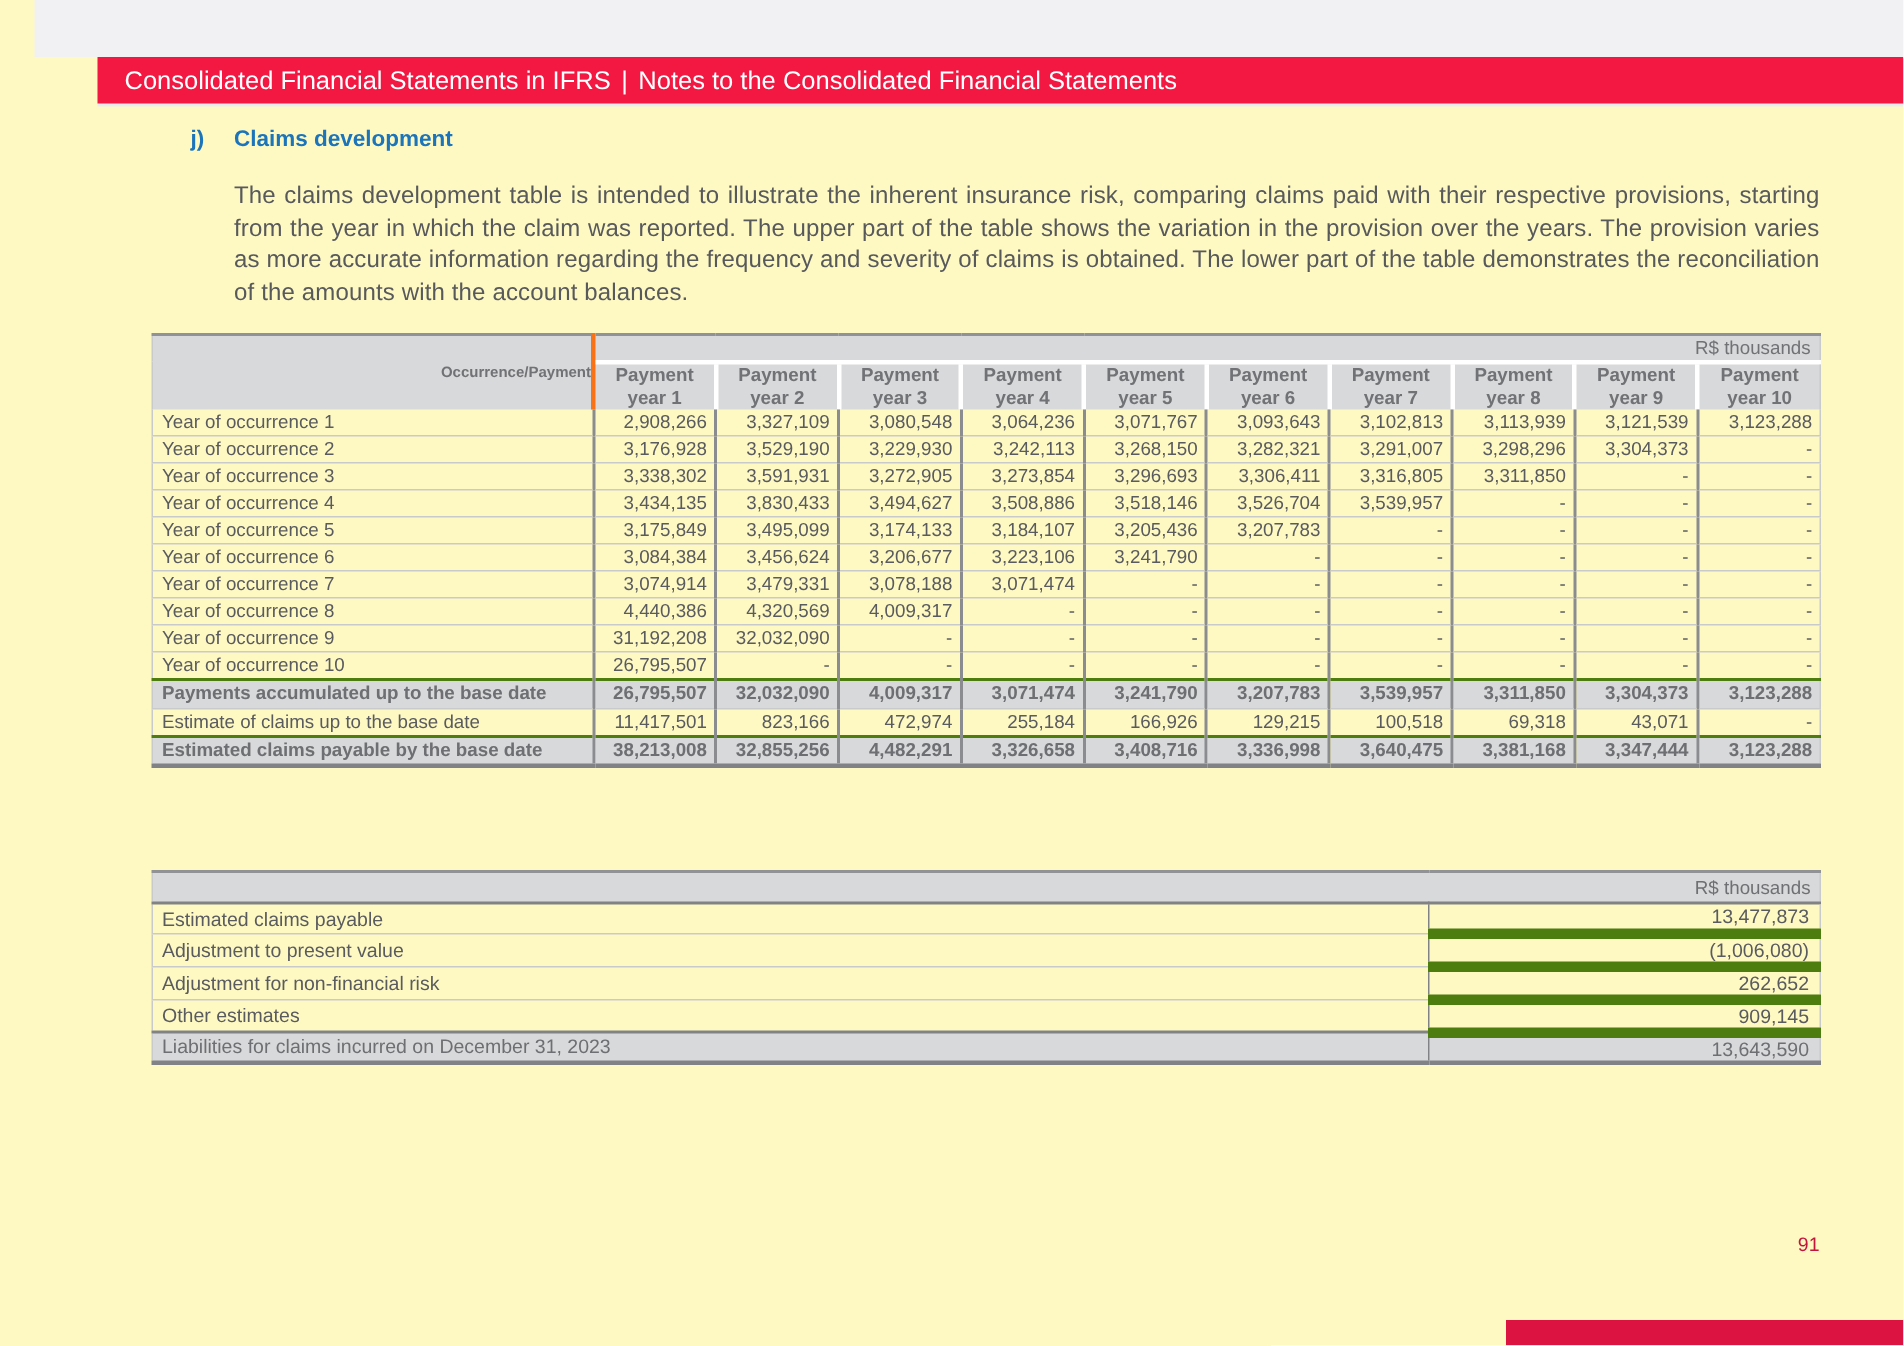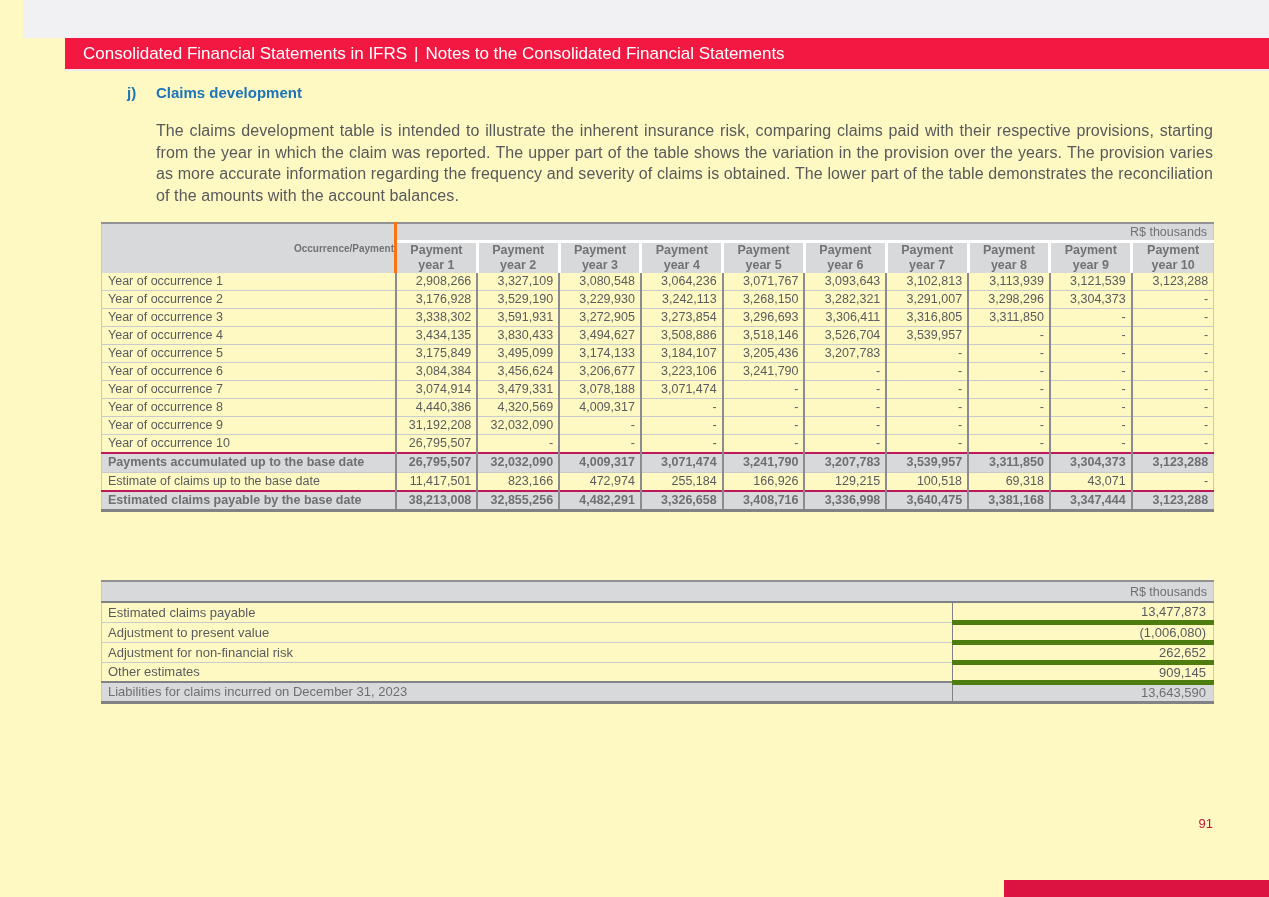--- a/index.html
+++ b/index.html
@@ -33,29 +33,29 @@
   .claims th, .claims td { font-size:12.5px; }
   .claims thead th { background:#D8D9DA; color:#717275; font-weight:bold; }
   .claims th.corner { border-right:3px solid #f97316; vertical-align:middle; text-align:right; font-size:10px; }
   .claims th.unit { font-weight:normal; text-align:right; padding-right:6px; height:18px; border-bottom:3px solid #ffffff; }
   .claims tr.cols th { height:24px; line-height:15px; text-align:center; vertical-align:middle; }
   .claims tr.cols th + th { border-left:3px solid #ffffff; }
   .claims tbody td { height:18px; line-height:17px; color:#5A5B5E; border-bottom:1px solid #C9CACC; white-space:nowrap; overflow:hidden; }
   .claims tbody td.label { text-align:left; padding-left:6px; }
   .claims tbody td.num { border-left:2px solid #8A8C8F; text-align:right; padding-right:5px; }
   .claims tr.sum td { height:19px; }
-  .claims tr.em td { background:#D8D9DA; font-weight:bold; color:#6E6F72; border-top:2px solid #be185d; }
+  .claims tr.em td { background:#D8D9DA; font-weight:bold; color:#6E6F72; border-top:2px solid #4d7c0f; }
   .claims tr.last td { border-bottom:3px solid #808285; }
 
   
   table.recon { margin-top:68px; border-top:2px solid #909295; border-left:1px solid #C9CACC; border-right:1px solid #C9CACC; }
   .recon td { font-size:13px; color:#5A5B5E; }
   .recon td.unit { background:#D8D9DA; color:#6F7073; height:21px; text-align:right; padding-right:6px; border-bottom:2px solid #808285; font-size:12.5px; }
   .recon td.label { height:20px; padding-left:6px; border-bottom:1px solid #C9CACC; }
-  .recon td.val { height:20px; text-align:right; padding-right:7px; border-left:1px solid #808285; border-bottom:5px solid #4d7c0f; }
+  .recon td.val { height:20px; text-align:right; padding-right:7px; border-left:1px solid #808285; border-bottom:7px solid #4d7c0f; }
   .recon tr.em td { background:#D8D9DA; font-weight:normal; color:#6E6F72; border-top:2px solid #808285; border-bottom:3px solid #808285; }
 
   .page-number { margin-top:112px; width:1112px; text-align:right; font-size:13px; color:#C3143C; }
 
   .footer-bar { position:absolute; right:0; bottom:0; width:265px; height:17px; background:#DC1340; }
 </style>
 </head>
 <body>
 
 <div class="page">

